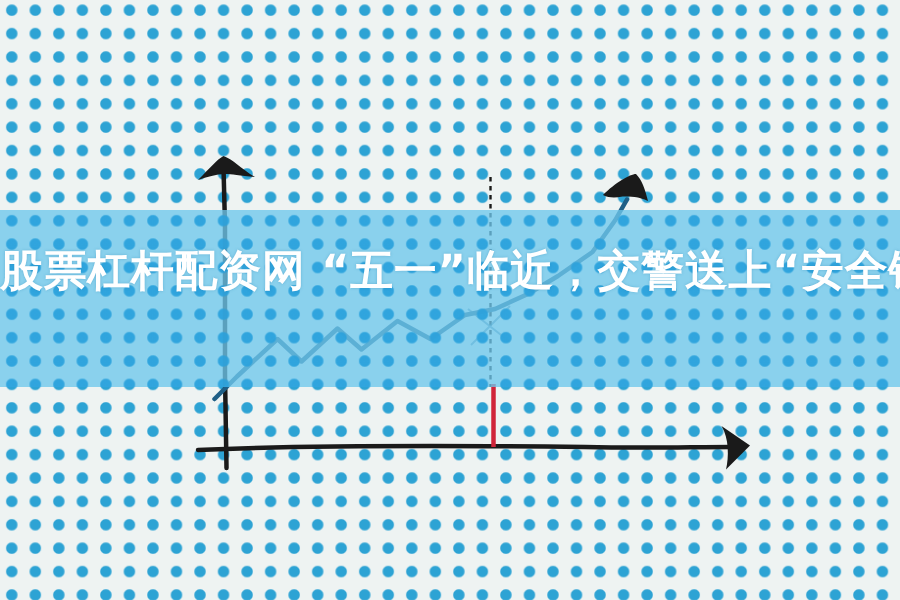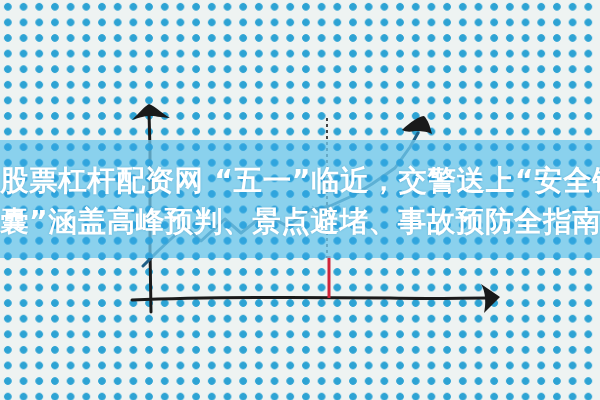--- a/index.html
+++ b/index.html
@@ -51,14 +51,13 @@
 
   <path d="M143 266 L158 251 L185 226 L201 241 L225 219 L241 233 L265 214 L287 226 L310 210 L330 206 L352 196 L372 184 L395 168 L410 147 L418 133" stroke="#1f5f86" stroke-width="3" fill="none" stroke-linejoin="round" stroke-linecap="round"></path>
   <path d="M402 130 C410 122, 420 116, 424 116 C428 120, 430 126, 432 134 C426 131, 420 131, 415 131 C410 132, 406 132, 402 130 Z" fill="#1a1a1a"></path>
 </svg>
 
 <div class="band"></div>
 <div class="band-dots"></div>
 
 <div class="headline">
   <span>股票杠杆配资网 “五一”临近，交警送上“安全锦</span>
-  <span>囊”涵盖高峰预判、景点避堵、事故预防全指南</span>
 </div>
 
 </body></html>

